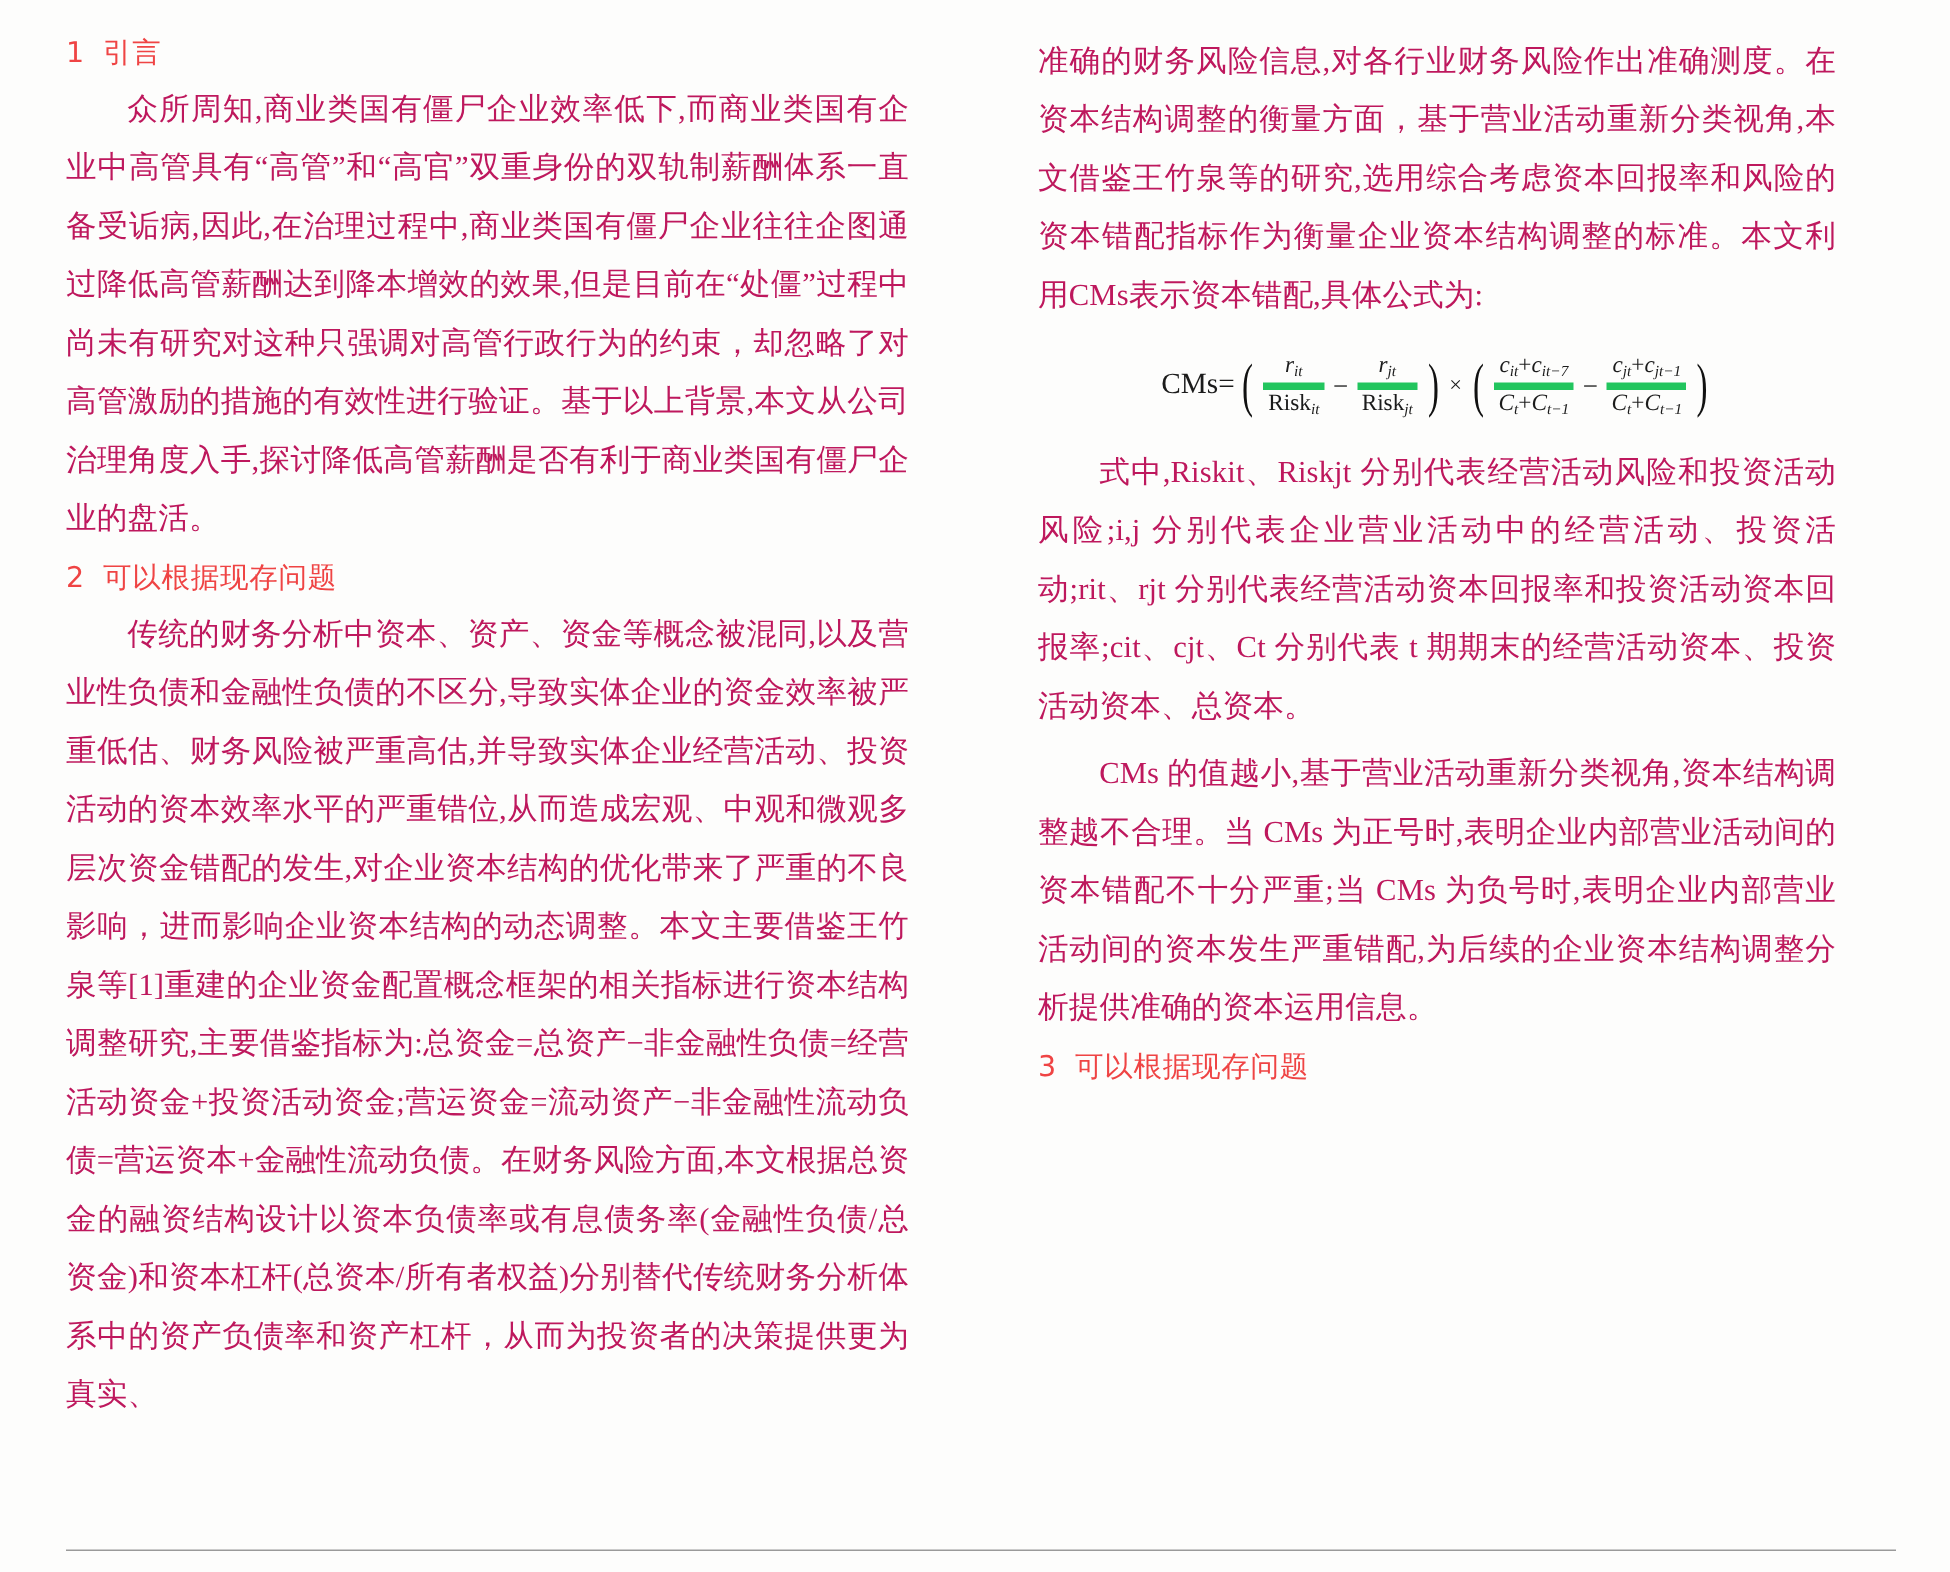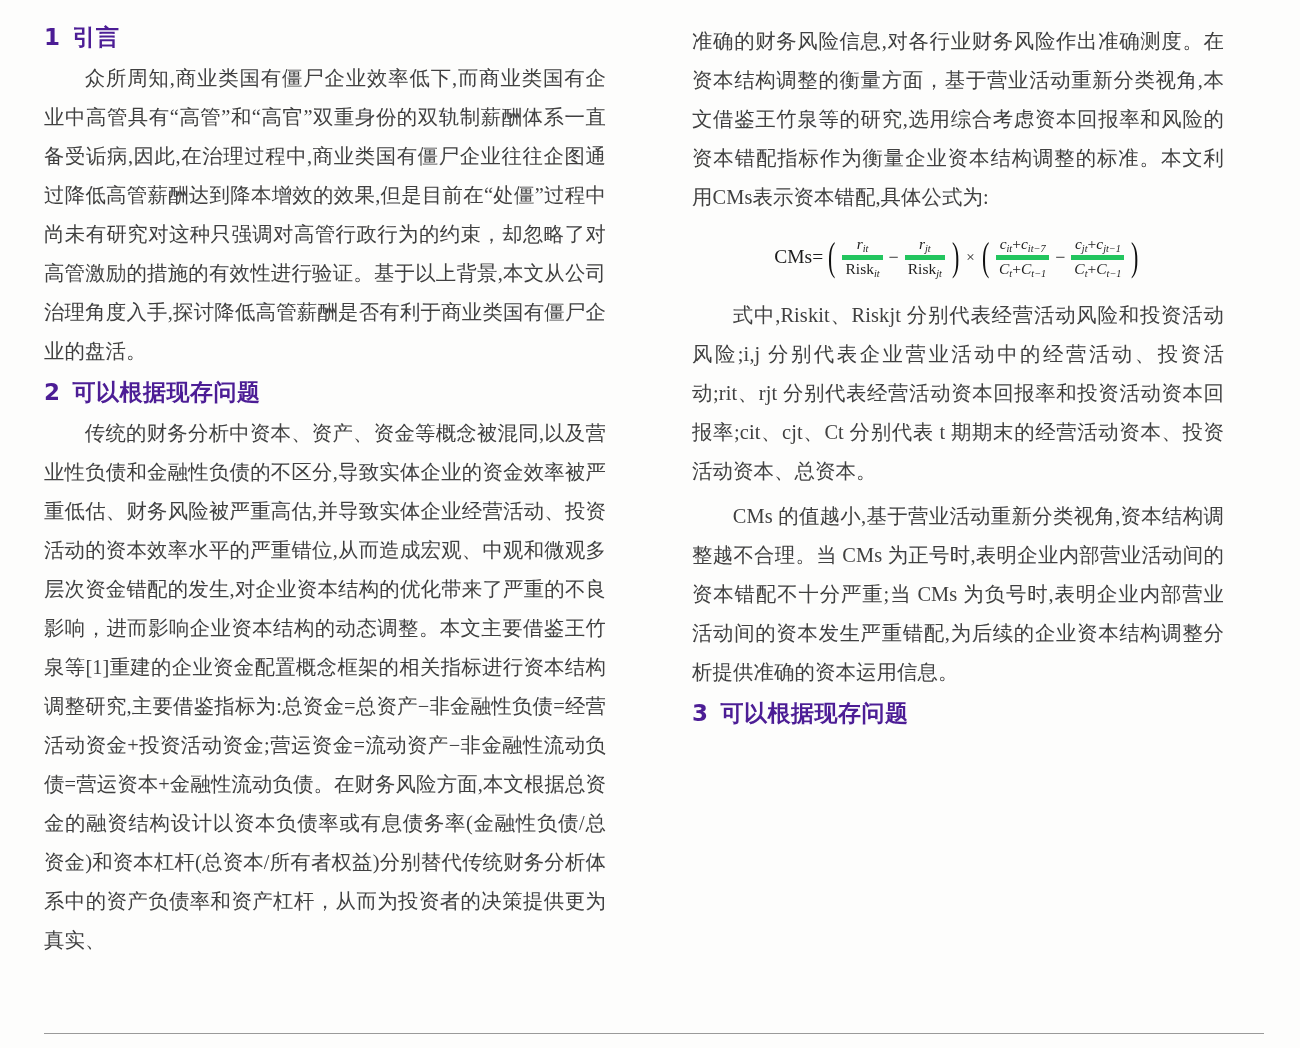--- a/index.html
+++ b/index.html
@@ -28,36 +28,36 @@
     height: 1006px;
   }
   .col {
     width: 590px;
     box-sizing: border-box;
   }
   .col-left { padding-right: 28px; }
   .col-right { padding-left: 58px; border-left: none; }
   h2.section {
     font-family: "DejaVu Sans", "Liberation Sans", sans-serif;
-    font-size: 23px;
-    font-weight: 700;
+    font-size: 19px;
+    font-weight: 400;
     margin: 0 0 6px 0;
     letter-spacing: 0.5px;
-    color: #4c1d95;
+    color: #ef4444;
   }
   h2.section .num { margin-right: 12px; }
   p.para {
     font-size: 20.4px;
     line-height: 39px;
     margin: 0 0 0 0;
     text-align: justify;
     text-justify: inter-ideograph;
     text-indent: 2em;
     letter-spacing: 0.1px;
-    color: #404040;
+    color: #be185d;
   }
   .gap-sm { height: 6px; }
   
   .formula {
     text-align: center;
     margin: 6px 0 4px 0;
     font-family: "Liberation Serif", "DejaVu Serif", serif;
     font-size: 19px;
   }
   .fm {

